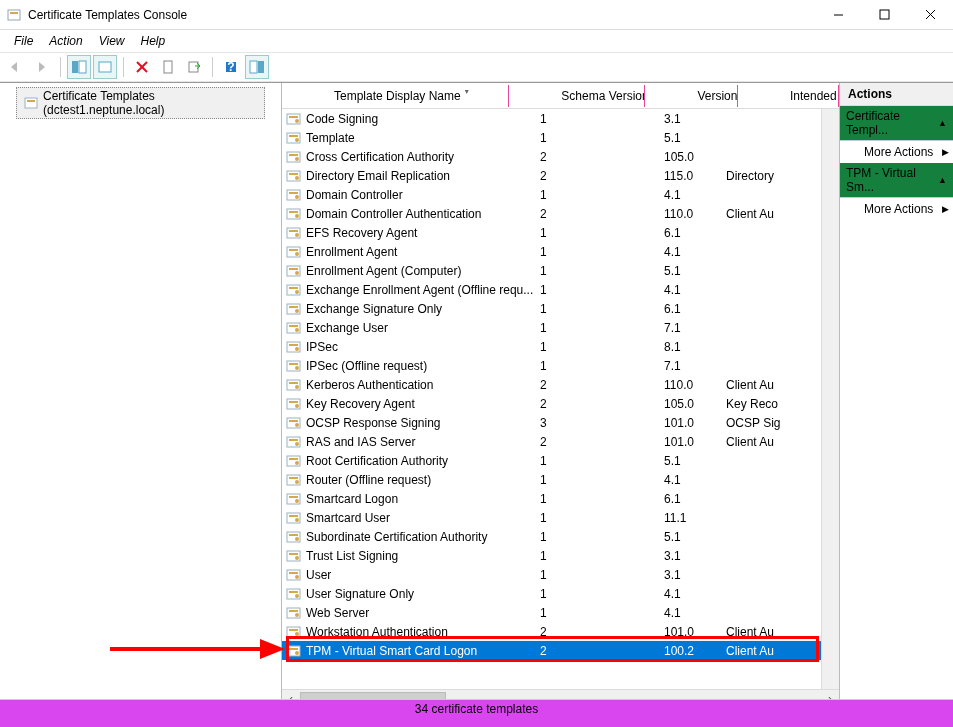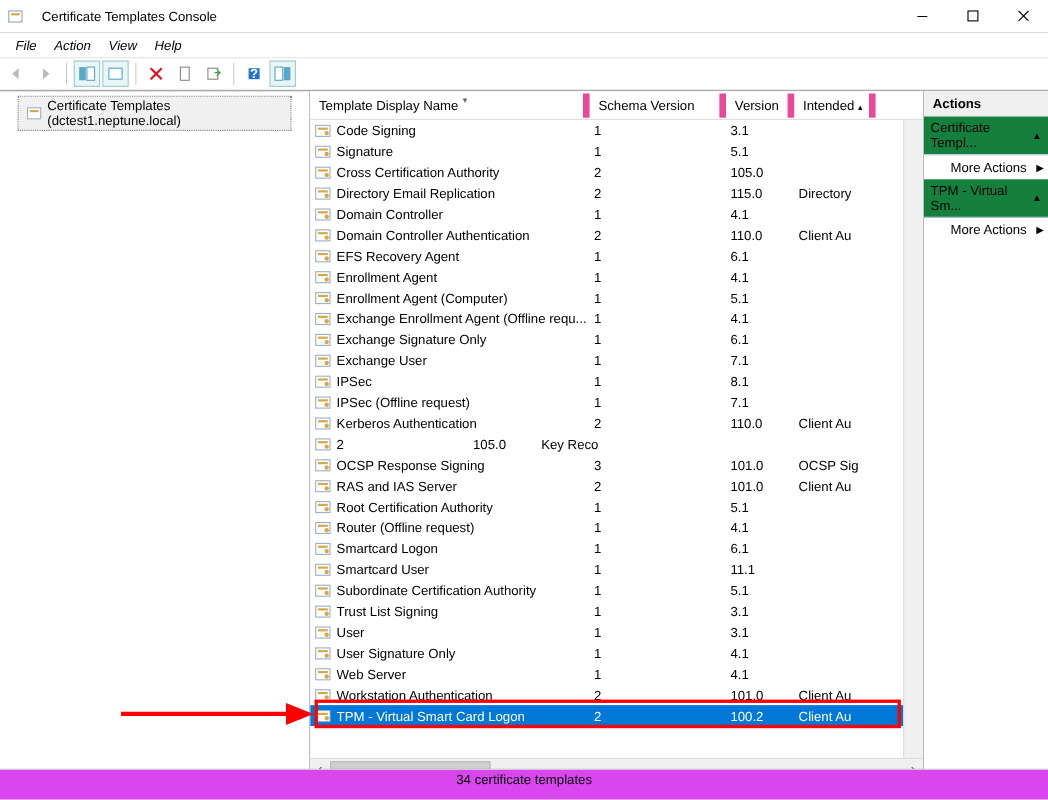--- a/index.html
+++ b/index.html
@@ -1,20 +1,20 @@
 <!DOCTYPE html>
 <html><head>
 <meta charset="utf-8">
 <style>
 * { box-sizing: border-box; font-family: "Segoe UI", Tahoma, sans-serif; font-size: 12px; }
 body { margin: 0; background: #fff; width: 953px; height: 727px; position: relative; user-select: none; }
 
 
 .titlebar { height: 30px; display: flex; align-items: center; padding: 0 0 0 6px; border-bottom: 1px solid #ddd; }
-.titlebar .apptitle { margin-left: 16px; }
+.titlebar .apptitle { margin-left: 6px; }
 .winbtns { margin-left: auto; display: flex; }
 .winbtn { width: 46px; height: 30px; display: flex; align-items: center; justify-content: center; }
 .winbtn svg { width: 11px; height: 11px; }
 .appicon { width: 16px; height: 16px; display: inline-flex; align-items: center; justify-content: center; }
 
 
 .menubar { height: 22px; display: flex; align-items: center; padding: 0 6px; font-style: italic; }
 .menubar .menuitem { padding: 2px 8px; }
 
 
@@ -24,21 +24,21 @@
 .tsep { width: 1px; height: 20px; background: #ccc; margin: 0 4px; }
 
 
 .main { position: absolute; top: 82px; bottom: 20px; left: 0; right: 0; display: flex; border-top: 1px solid #999; }
 .treepane { width: 282px; border-right: 1px solid #bbb; padding: 4px 16px; }
 .treeitem { display: flex; align-items: center; gap: 4px; padding: 1px 6px; border: 1px dotted #888; background: #f0f0f0; }
 .treeitem .icon { width: 16px; height: 16px; }
 
 .listpane { flex: 1; display: flex; flex-direction: column; border-right: 1px solid #bbb; min-width: 0; }
 .listheader { display: flex; border-bottom: 1px solid #dcdcdc; background: #fff; height: 26px; align-items: center; }
-.lhcell { padding: 4px 8px; border-right: 6px solid #ec4899; overflow: hidden; white-space: nowrap; }
+.lhcell { padding: 4px 8px; border-right: 1px solid #ec4899; overflow: hidden; white-space: nowrap; margin-left: 44px; }
 .lhcell.sorted::after { content: "▾"; font-size: 8px; margin-left: 4px; color: #666; position: relative; top: -6px; }
 .listbody { flex: 1; overflow: hidden; position: relative; }
 .row { display: flex; align-items: center; height: 19px; padding-left: 4px; }
 .row .cicon { width: 16px; height: 14px; margin-right: 4px; display: inline-flex; align-items: center; justify-content: center; }
 .row.selected { background: #0078d7; color: #fff; }
 .row .c { overflow: hidden; white-space: nowrap; text-overflow: ellipsis; padding-right: 6px; }
 
 .hscroll { height: 18px; border-top: 1px solid #dcdcdc; background: #f0f0f0; display: flex; align-items: center; }
 .hscroll .arrow { width: 18px; height: 18px; display: flex; align-items: center; justify-content: center; color: #555; }
 .hscroll .track { flex: 1; height: 18px; background: #f0f0f0; position: relative; }
@@ -200,21 +200,21 @@
             <span class="c w-intended"></span>
           </div>
           <div class="row">
             <span class="cicon">
               <svg width="16" height="14">
                 <rect x="1" y="2" width="13" height="10" fill="#fff" stroke="#9cb0c2"></rect>
                 <rect x="3" y="4" width="9" height="2" fill="#d4a94a"></rect>
                 <circle cx="11" cy="9" r="2" fill="#d4a94a"></circle>
               </svg>
             </span>
-            <span class="c w-name-row">Signature</span>
+            <span class="c w-name-row">Template</span>
             <span class="c w-schema">1</span>
             <span class="c w-version">5.1</span>
             <span class="c w-intended"></span>
           </div>
           <div class="row">
             <span class="cicon">
               <svg width="16" height="14">
                 <rect x="1" y="2" width="13" height="10" fill="#fff" stroke="#9cb0c2"></rect>
                 <rect x="3" y="4" width="9" height="2" fill="#d4a94a"></rect>
                 <circle cx="11" cy="9" r="2" fill="#d4a94a"></circle>
@@ -382,20 +382,21 @@
             <span class="c w-intended">Client Au</span>
           </div>
           <div class="row">
             <span class="cicon">
               <svg width="16" height="14">
                 <rect x="1" y="2" width="13" height="10" fill="#fff" stroke="#9cb0c2"></rect>
                 <rect x="3" y="4" width="9" height="2" fill="#d4a94a"></rect>
                 <circle cx="11" cy="9" r="2" fill="#d4a94a"></circle>
               </svg>
             </span>
+            <span class="c w-name-row">Key Recovery Agent</span>
             <span class="c w-schema">2</span>
             <span class="c w-version">105.0</span>
             <span class="c w-intended">Key Reco</span>
           </div>
           <div class="row">
             <span class="cicon">
               <svg width="16" height="14">
                 <rect x="1" y="2" width="13" height="10" fill="#fff" stroke="#9cb0c2"></rect>
                 <rect x="3" y="4" width="9" height="2" fill="#d4a94a"></rect>
                 <circle cx="11" cy="9" r="2" fill="#d4a94a"></circle>

